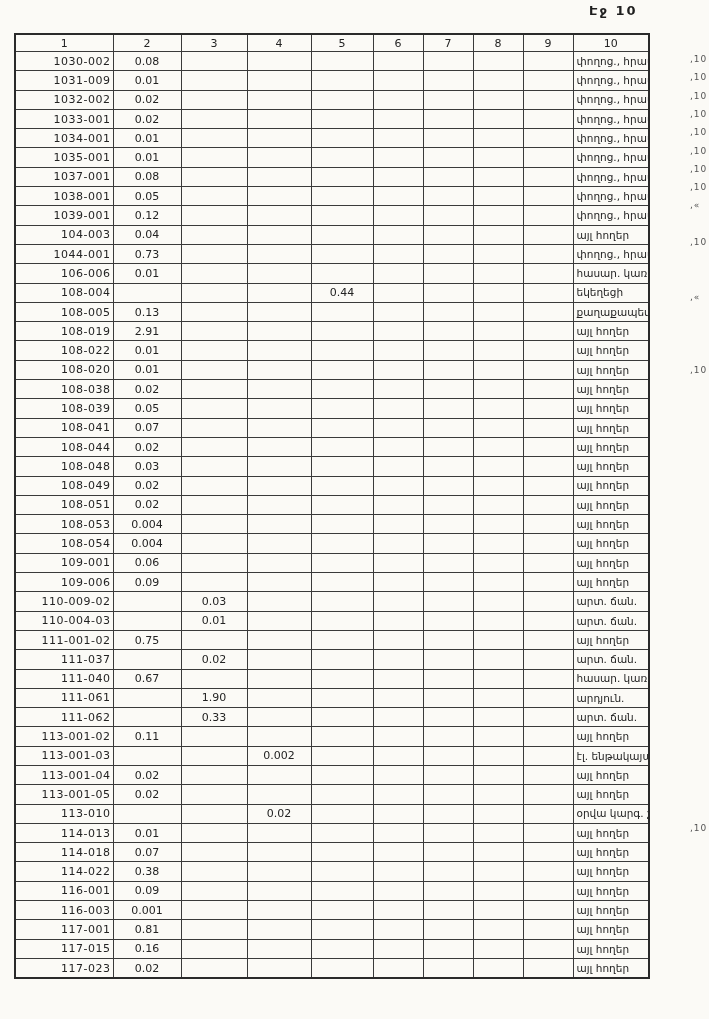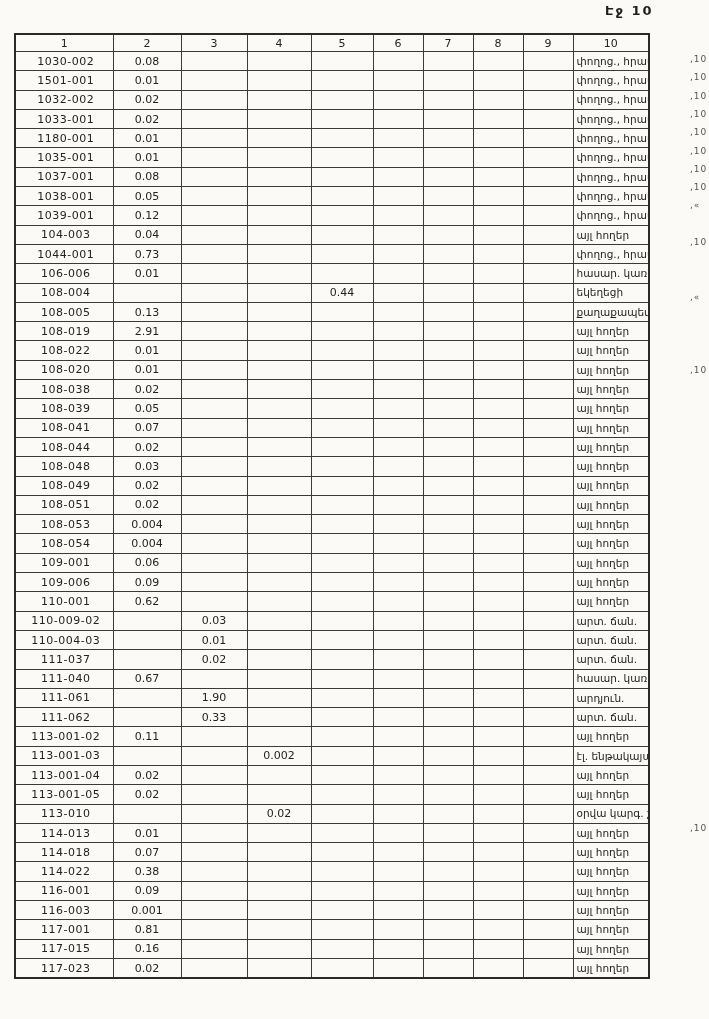--- a/index.html
+++ b/index.html
@@ -6,21 +6,21 @@
   body {
     width:709px; height:1019px;
     background:#fbfaf6;
     position:relative;
     font-family:"DejaVu Sans", sans-serif;
     color:#1e1e1e;
     overflow:hidden;
   }
   .page-label {
     position:absolute;
-    top:3px; left:605px;
+    top:3px; left:589px;
     font-size:13px;
     font-weight:bold;
     letter-spacing:2px;
   }
   table.scan-table {
     position:absolute;
     top:33px; left:14px;
     width:634px;
     border-collapse:collapse;
     table-layout:fixed;
@@ -34,21 +34,21 @@
     overflow:hidden;
     white-space:nowrap;
     line-height:1;
     color:#232323;
   }
   .scan-table th {
     height:16px;
     text-align:center;
   }
   .scan-table td { height:18.3px; }
-  td.c1  { text-align:center; padding-left:5px; letter-spacing:0.5px; }
+  td.c1  { text-align:right; padding-left:5px; letter-spacing:0.5px; }
   td.num { text-align:center; }
   td.c10 { text-align:left; font-size:10.5px; padding-left:3px; }
   .marks { position:absolute; top:0; left:686px; width:23px; height:898px; }
   .mark {
     position:absolute;
     font-size:9px;
     color:#555;
     letter-spacing:1px;
   }
 </style>
@@ -91,21 +91,21 @@
         <td class="num"></td>
         <td class="num"></td>
         <td class="num"></td>
         <td class="num"></td>
         <td class="num"></td>
         <td class="num"></td>
         <td class="num"></td>
         <td class="c10">փողոց., հրապ.</td>
       </tr>
       <tr>
-        <td class="c1">1501-001</td>
+        <td class="c1">1031-009</td>
         <td class="num">0.01</td>
         <td class="num"></td>
         <td class="num"></td>
         <td class="num"></td>
         <td class="num"></td>
         <td class="num"></td>
         <td class="num"></td>
         <td class="num"></td>
         <td class="c10">փողոց., հրապ.</td>
       </tr>
@@ -127,21 +127,21 @@
         <td class="num"></td>
         <td class="num"></td>
         <td class="num"></td>
         <td class="num"></td>
         <td class="num"></td>
         <td class="num"></td>
         <td class="num"></td>
         <td class="c10">փողոց., հրապ.</td>
       </tr>
       <tr>
-        <td class="c1">1180-001</td>
+        <td class="c1">1034-001</td>
         <td class="num">0.01</td>
         <td class="num"></td>
         <td class="num"></td>
         <td class="num"></td>
         <td class="num"></td>
         <td class="num"></td>
         <td class="num"></td>
         <td class="num"></td>
         <td class="c10">փողոց., հրապ.</td>
       </tr>
@@ -415,32 +415,20 @@
         <td class="num"></td>
         <td class="num"></td>
         <td class="num"></td>
         <td class="num"></td>
         <td class="num"></td>
         <td class="num"></td>
         <td class="num"></td>
         <td class="c10">այլ հողեր</td>
       </tr>
       <tr>
-        <td class="c1">110-001</td>
-        <td class="num">0.62</td>
-        <td class="num"></td>
-        <td class="num"></td>
-        <td class="num"></td>
-        <td class="num"></td>
-        <td class="num"></td>
-        <td class="num"></td>
-        <td class="num"></td>
-        <td class="c10">այլ հողեր</td>
-      </tr>
-      <tr>
         <td class="c1">110-009-02</td>
         <td class="num"></td>
         <td class="num">0.03</td>
         <td class="num"></td>
         <td class="num"></td>
         <td class="num"></td>
         <td class="num"></td>
         <td class="num"></td>
         <td class="num"></td>
         <td class="c10">արտ. ճան.</td>
@@ -449,20 +437,32 @@
         <td class="c1">110-004-03</td>
         <td class="num"></td>
         <td class="num">0.01</td>
         <td class="num"></td>
         <td class="num"></td>
         <td class="num"></td>
         <td class="num"></td>
         <td class="num"></td>
         <td class="num"></td>
         <td class="c10">արտ. ճան.</td>
+      </tr>
+      <tr>
+        <td class="c1">111-001-02</td>
+        <td class="num">0.75</td>
+        <td class="num"></td>
+        <td class="num"></td>
+        <td class="num"></td>
+        <td class="num"></td>
+        <td class="num"></td>
+        <td class="num"></td>
+        <td class="num"></td>
+        <td class="c10">այլ հողեր</td>
       </tr>
       <tr>
         <td class="c1">111-037</td>
         <td class="num"></td>
         <td class="num">0.02</td>
         <td class="num"></td>
         <td class="num"></td>
         <td class="num"></td>
         <td class="num"></td>
         <td class="num"></td>

